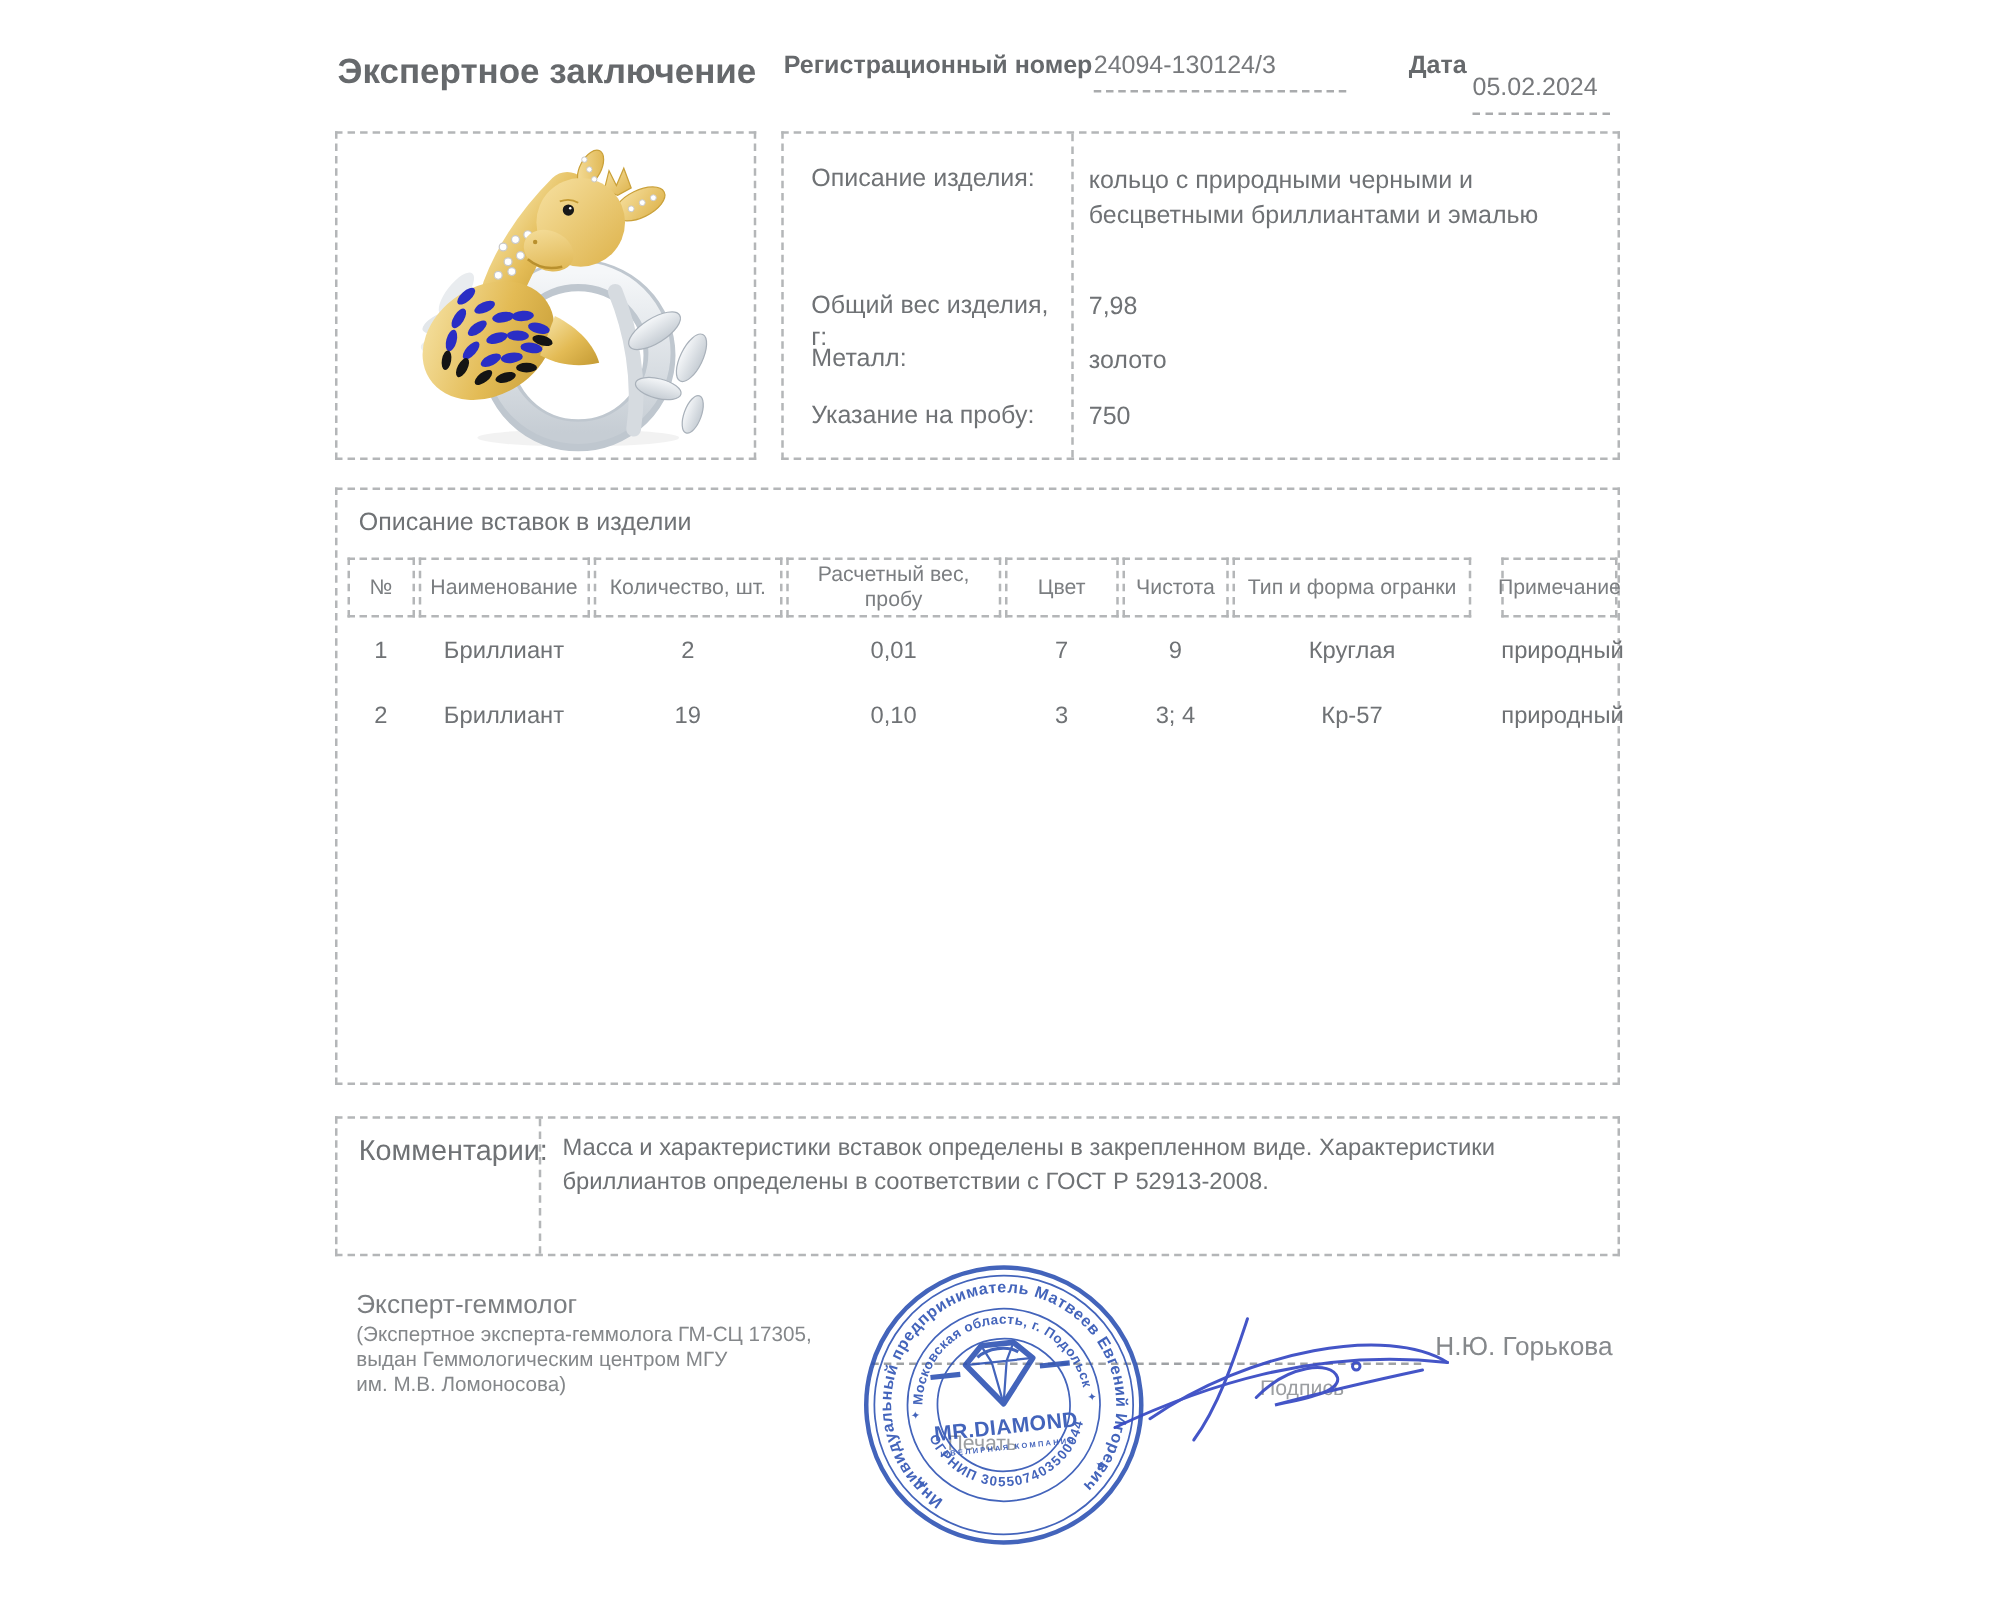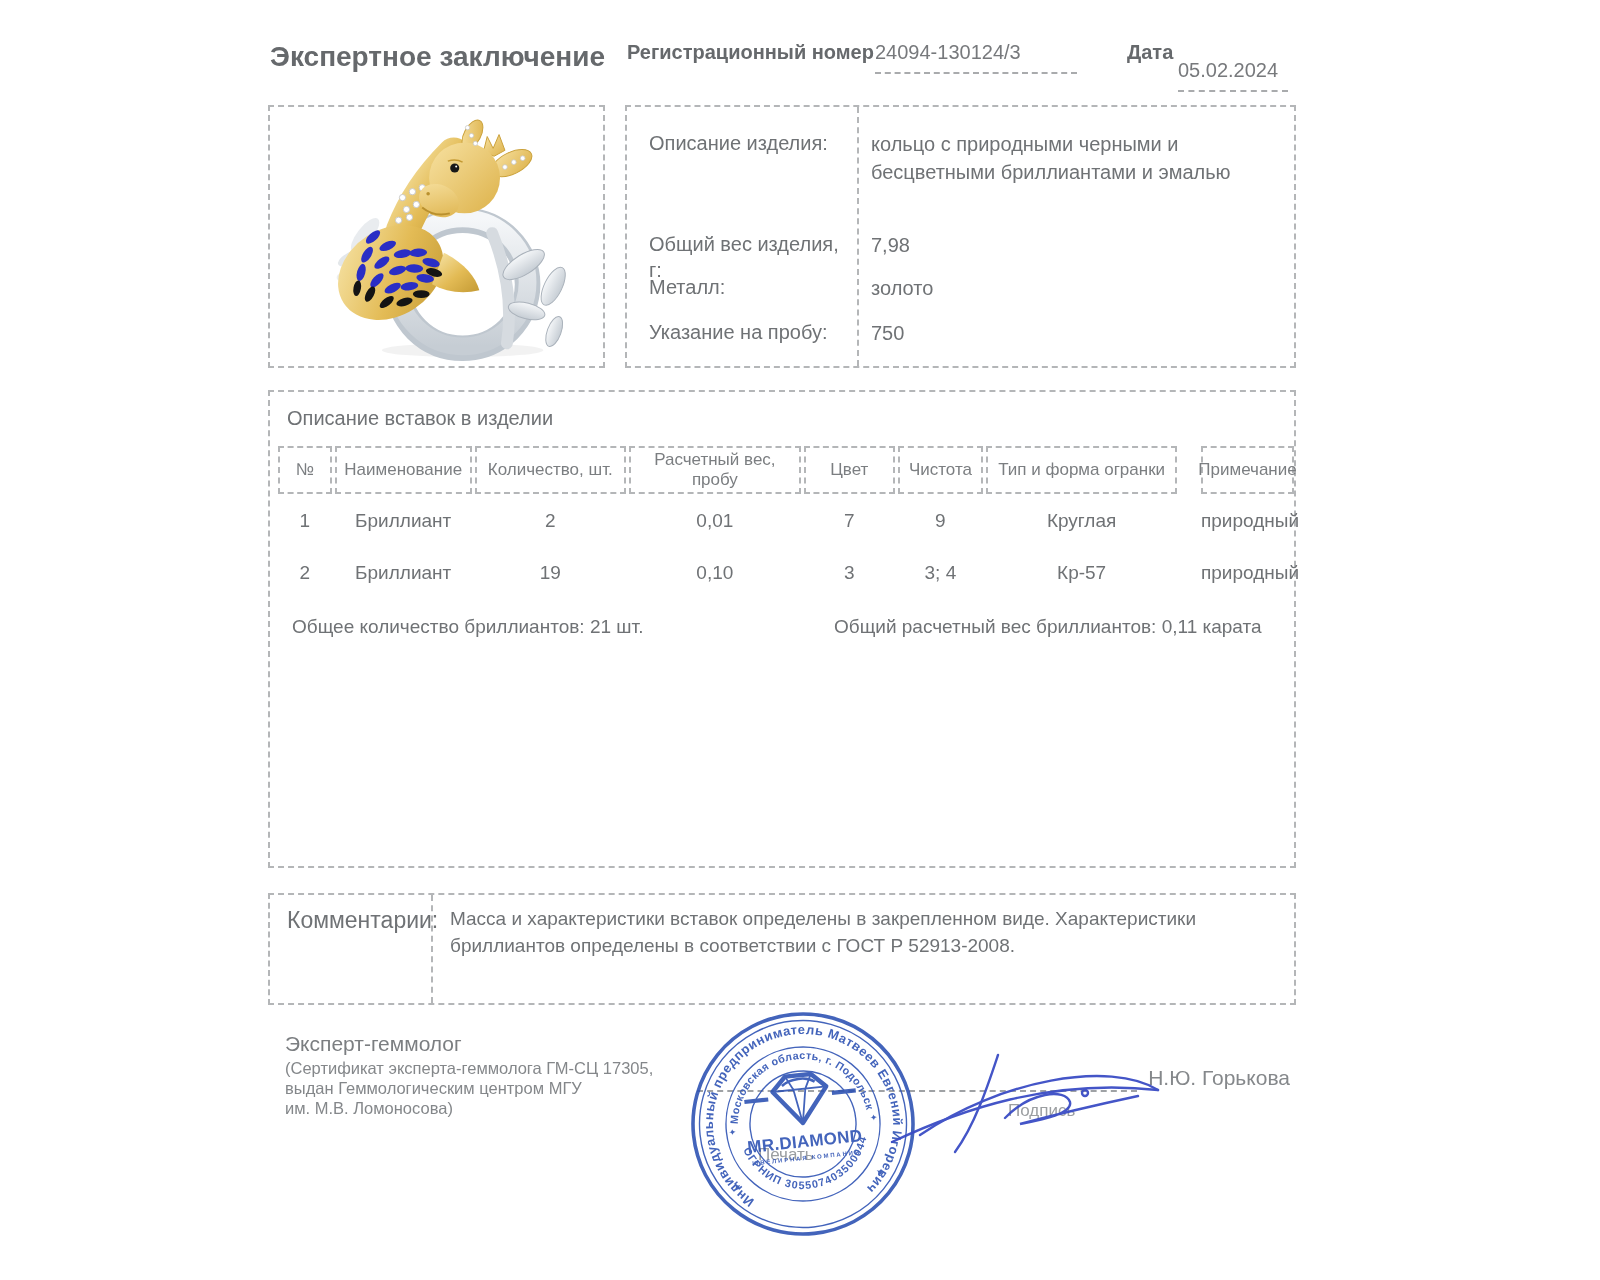--- a/index.html
+++ b/index.html
@@ -218,35 +218,31 @@
     <div class="trow trow2">
       <div class="td c0">2</div>
       <div class="td c1">Бриллиант</div>
       <div class="td c2">19</div>
       <div class="td c3">0,10</div>
       <div class="td c4">3</div>
       <div class="td c5">3; 4</div>
       <div class="td c6">Кр-57</div>
       <div class="td c7">природный</div>
     </div>
-    <div class="tsummary">
-      <span class="tsum-left">Общее количество бриллиантов: 21 шт.</span>
-      <span class="tsum-right">Общий расчетный вес бриллиантов: 0,11 карата</span>
-    </div>
   </div>
 
   <div class="abs dash-box comments-box">
     <div class="com-divider"></div>
     <div class="com-label">Комментарии:</div>
     <div class="com-text">Масса и характеристики вставок определены в закрепленном виде. Характеристики бриллиантов определены в соответствии с ГОСТ Р 52913-2008.</div>
   </div>
 
   <div class="abs expert-title">Эксперт-геммолог</div>
   <div class="abs expert-cert">
-    <div>(Сертификат эксперта-геммолога ГМ-СЦ 17305,</div>
+    <div>(Экспертное эксперта-геммолога ГМ-СЦ 17305,</div>
     <div>выдан Геммологическим центром МГУ</div>
     <div>им. М.В. Ломоносова)</div>
   </div>
 
   <div class="abs sign-dashline"></div>
   <div class="abs stamp-label">Печать</div>
   <div class="abs signature-label">Подпись</div>
   <div class="abs expert-name">Н.Ю. Горькова</div>
 
   <svg class="abs stamp-svg" viewBox="0 0 240 240">

